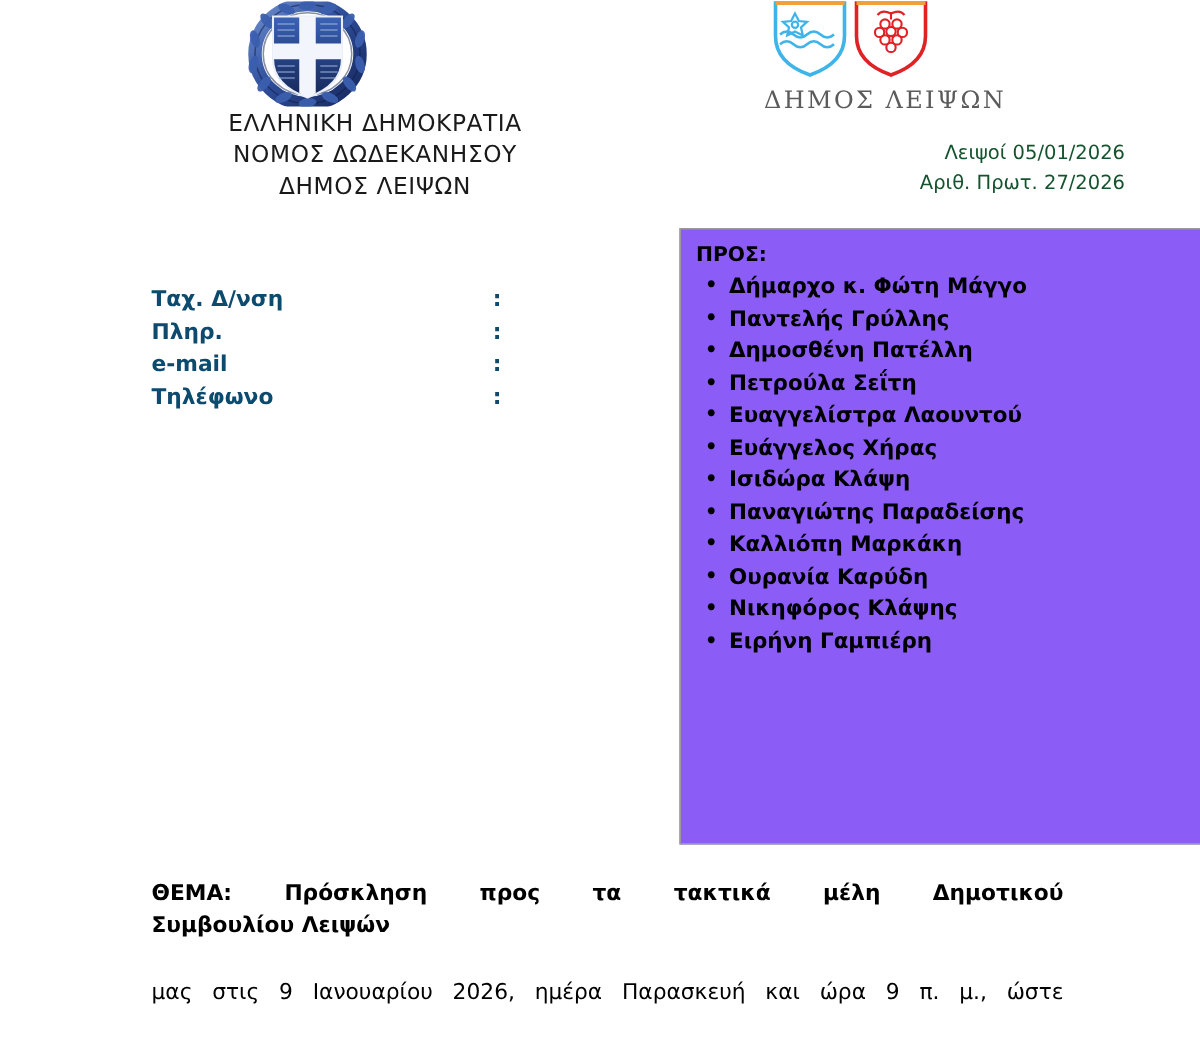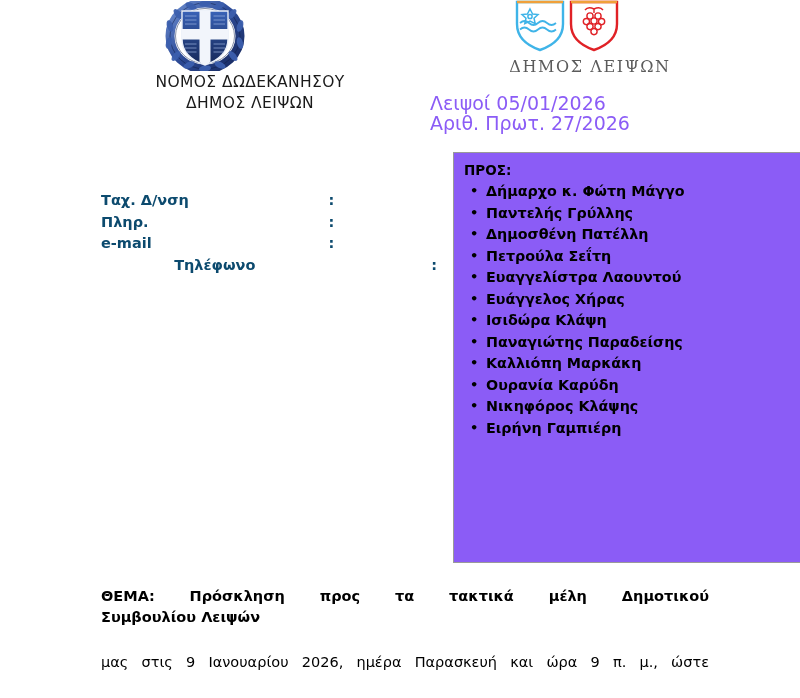--- a/index.html
+++ b/index.html
@@ -56,24 +56,24 @@
     font-family: "DejaVu Serif", "Liberation Serif", serif;
     font-size: 16px;
     letter-spacing: 1.6px;
     color: #5b5b5b;
     white-space: nowrap;
   }
   #date-block {
     position: absolute;
     left: 430px; top: 93px;
     width: 320px;
-    text-align: left;
-    font-size: 19px;
+    text-align: right;
+    font-size: 13px;
     line-height: 20px;
-    color: #8b5cf6;
+    color: #14532d;
     white-space: nowrap;
   }
 
   
   #contact-block {
     position: absolute;
     left: 101px; top: 190px;
     font-weight: bold;
     font-size: 14.5px;
     line-height: 21.5px;
@@ -86,21 +86,21 @@
     padding: 0;
     vertical-align: top;
     white-space: nowrap;
     font-size: 14.5px;
     line-height: 21.5px;
   }
   .c-label { width: 108px; }
   .c-colon { width: 14px; }
   .c-value { padding-left: 4px !important; }
   .phone-row td {
-    text-align: center;
+    text-align: left;
     width: 262px;
   }
   .phone-pad-1 { padding-right: 24px !important; }
   .phone-pad-2 { padding-right: 24px !important; }
   .phone-pad-3 { padding-right: 24px !important; }
   .phone-pad-4 { padding-right: 24px !important; }
 
   
   #recipients-box {
     position: absolute;
@@ -243,20 +243,21 @@
         <line x1="24" y1="47" x2="35.5" y2="47"></line>
         <line x1="25" y1="51" x2="35.5" y2="51"></line>
         <line x1="52.5" y1="43" x2="64" y2="43"></line>
         <line x1="52.5" y1="47" x2="64" y2="47"></line>
         <line x1="52.5" y1="51" x2="63" y2="51"></line>
       </g>
     </svg>
   </div>
 
   <div id="left-header-titles">
+    <div>ΕΛΛΗΝΙΚΗ ΔΗΜΟΚΡΑΤΙΑ</div>
     <div>ΝΟΜΟΣ ΔΩΔΕΚΑΝΗΣΟΥ</div>
     <div>ΔΗΜΟΣ ΛΕΙΨΩΝ</div>
   </div>
 
   <div id="municipal-emblem">
     <svg viewBox="0 0 110 52" width="110" height="52" aria-hidden="true">
 
       <g>
         <path d="M4 2 L50 2 L50 24 Q50 42 27 50 Q4 42 4 24 Z" fill="#ffffff" stroke="#3fb4e8" stroke-width="2.4"></path>
         <line x1="4" y1="2" x2="50" y2="2" stroke="#f0a03a" stroke-width="2.6"></line>

